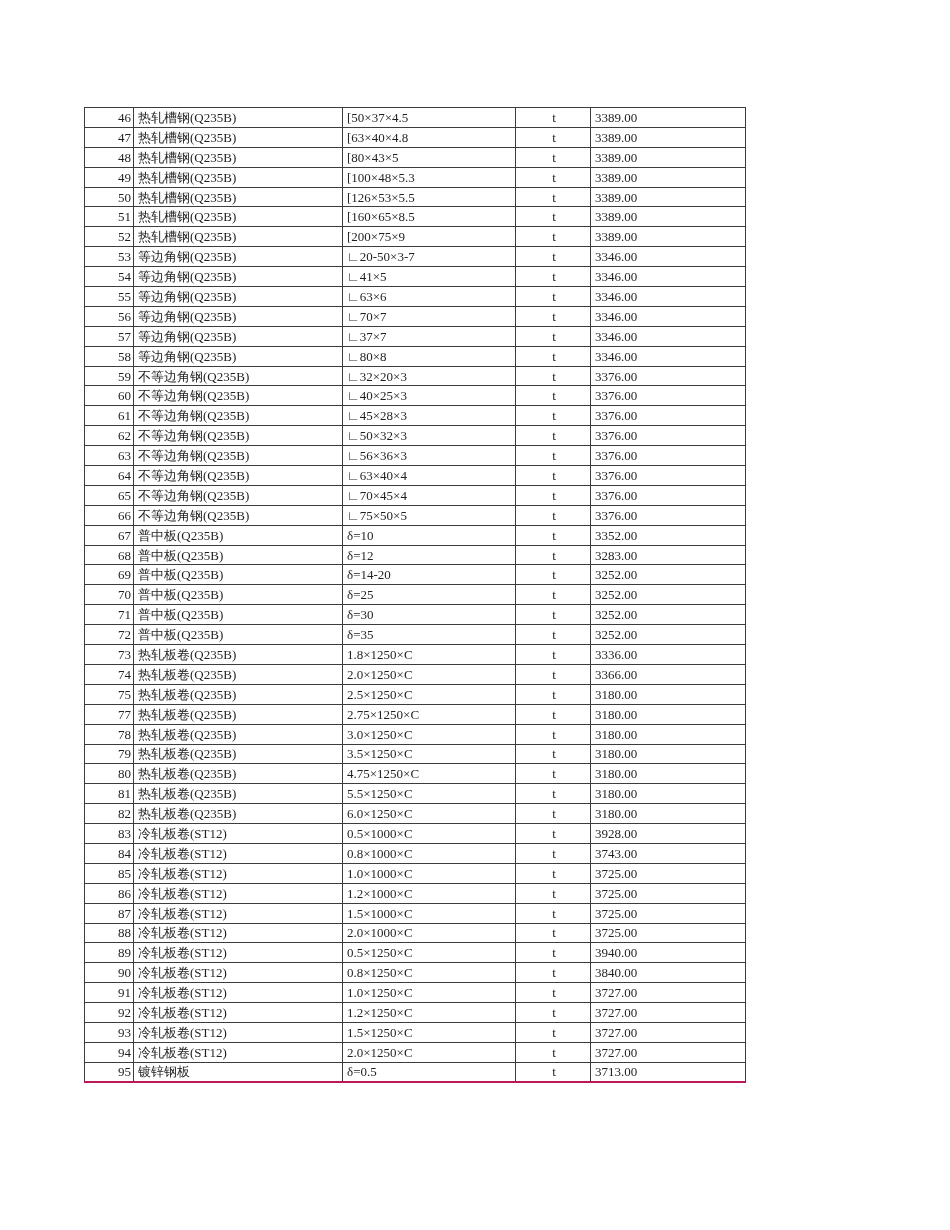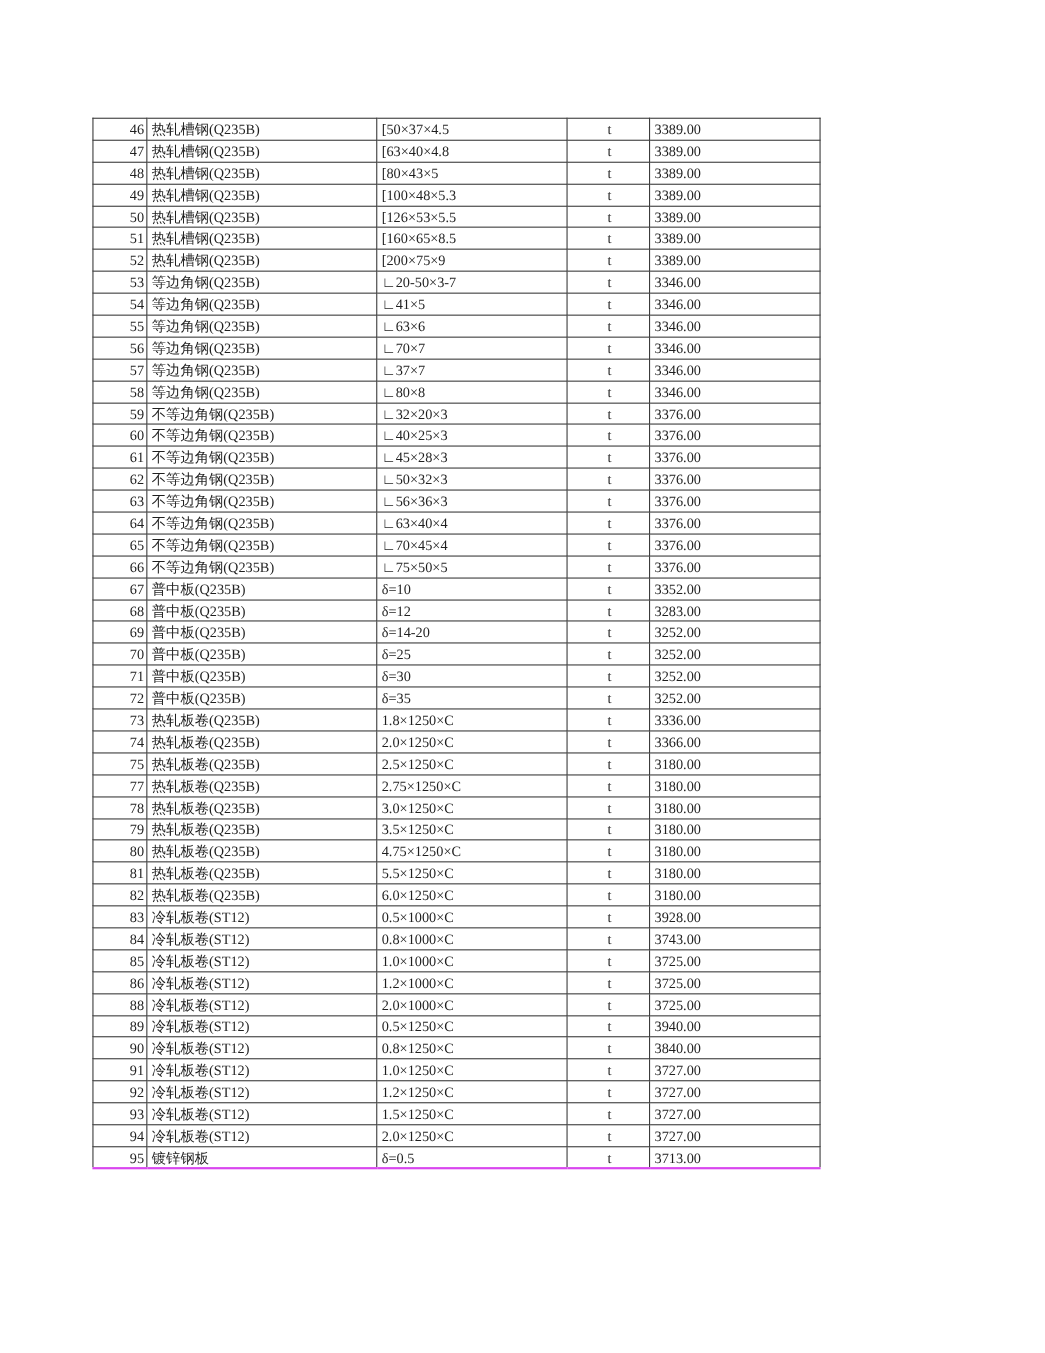--- a/index.html
+++ b/index.html
@@ -27,21 +27,21 @@
     height: 19.9px;
     border: 1px solid #3c3c3c;
     font-size: 13px;
     line-height: 1;
     padding: 0 2px 0 4px;
     white-space: nowrap;
     overflow: hidden;
     vertical-align: middle;
   }
   table.price-table tr:last-child td {
-    border-bottom: 2px solid #d946ef;
+    border-bottom: 2px solid #be185d;
   }
   td.c-no {
     text-align: right;
     padding: 0;
   }
   td.c-unit {
     text-align: center;
     padding: 0;
   }
   td.c-name, td.c-spec, td.c-price {
@@ -374,20 +374,27 @@
   </tr>
 
   <tr>
     <td class="c-no">86</td>
     <td class="c-name">冷轧板卷(ST12)</td>
     <td class="c-spec">1.2×1000×C</td>
     <td class="c-unit">t</td>
     <td class="c-price">3725.00</td>
   </tr>
 
+  <tr>
+    <td class="c-no">87</td>
+    <td class="c-name">冷轧板卷(ST12)</td>
+    <td class="c-spec">1.5×1000×C</td>
+    <td class="c-unit">t</td>
+    <td class="c-price">3725.00</td>
+  </tr>
 
   <tr>
     <td class="c-no">88</td>
     <td class="c-name">冷轧板卷(ST12)</td>
     <td class="c-spec">2.0×1000×C</td>
     <td class="c-unit">t</td>
     <td class="c-price">3725.00</td>
   </tr>
 
   <tr>

